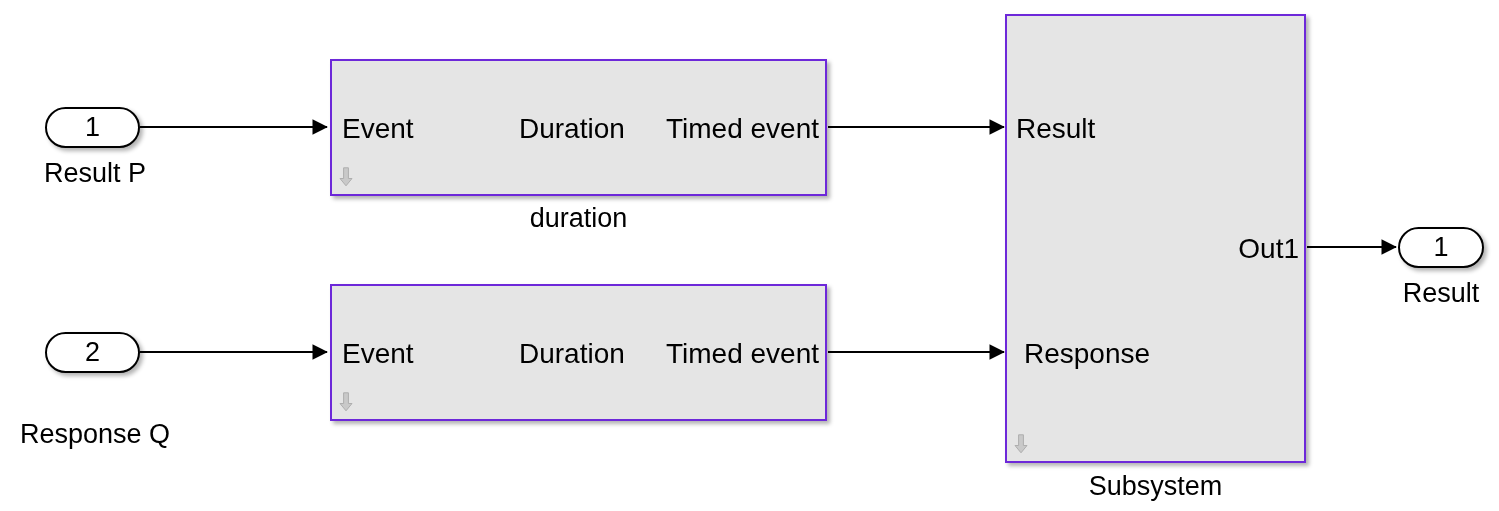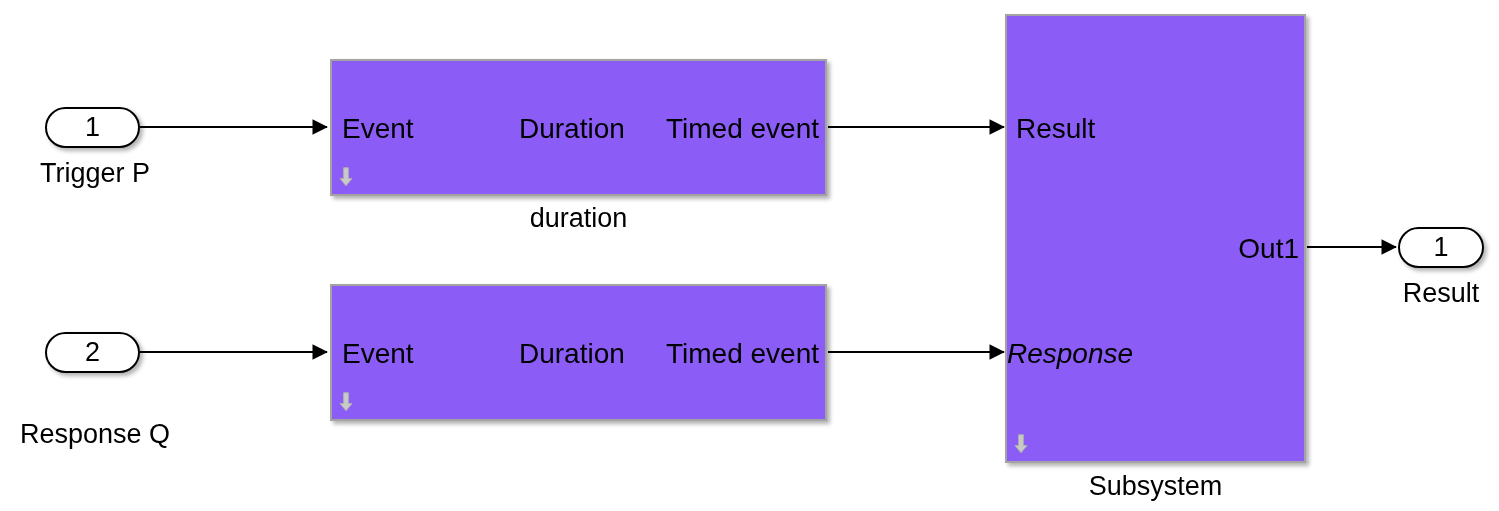--- a/index.html
+++ b/index.html
@@ -25,22 +25,22 @@
     top: 0;
     width: 1499px;
     height: 511px;
     pointer-events: none;
   }
 
   
   .blk {
     position: absolute;
     box-sizing: border-box;
-    background: #8b5cf6;
-    border: 2px solid #a3a3a3;
+    background: #e5e5e5;
+    border: 2px solid #6d28d9;
     box-shadow: 3px 3px 4px rgba(0,0,0,0.30);
   }
 
   
   .port-pill {
     position: absolute;
     box-sizing: border-box;
     background: #ffffff;
     border: 2.5px solid #000000;
     border-radius: 21px;
@@ -98,21 +98,21 @@
     <line x1="140" y1="352" x2="327" y2="352" stroke="#000000" stroke-width="2.2" marker-end="url(#arrowhead)"></line>
 
     <line x1="828" y1="352" x2="1004" y2="352" stroke="#000000" stroke-width="2.2" marker-end="url(#arrowhead)"></line>
 
     <line x1="1307" y1="247" x2="1396" y2="247" stroke="#000000" stroke-width="2.2" marker-end="url(#arrowhead)"></line>
   </svg>
 
   <div class="port-pill" style="left:45px; top:107px; width:95px; height:41px;">
     <span class="port-num">1</span>
   </div>
-  <div class="blk-caption" style="left:0px; top:160px; width:190px;">Trigger P</div>
+  <div class="blk-caption" style="left:0px; top:160px; width:190px;">Result P</div>
 
   <div class="port-pill" style="left:45px; top:332px; width:95px; height:41px;">
     <span class="port-num">2</span>
   </div>
   <div class="blk-caption" style="left:0px; top:385px; width:190px;margin-top:36px;">Response Q</div>
 
   <div class="blk" style="left:330px; top:59px; width:497px; height:137px;">
     <span class="port-label" style="left:10px; top:54px;">Event</span>
     <span class="port-label" style="left:187px; top:54px;">Duration</span>
     <span class="port-label" style="right:6px; top:54px;">Timed event</span>
@@ -126,21 +126,21 @@
     <span class="port-label" style="left:10px; top:54px;">Event</span>
     <span class="port-label" style="left:187px; top:54px;">Duration</span>
     <span class="port-label" style="right:6px; top:54px;">Timed event</span>
     <svg class="down-arrow-badge" style="left:7px; bottom:7px;" viewBox="0 0 14 20" xmlns="http://www.w3.org/2000/svg">
       <path d="M4.6,0.8 L9.4,0.8 L9.4,11.5 L13,11.5 L7,18.8 L1,11.5 L4.6,11.5 Z" fill="#c9c9c9" stroke="#aeaeae" stroke-width="1"></path>
     </svg>
   </div>
 
   <div class="blk" style="left:1005px; top:14px; width:301px; height:449px;">
     <span class="port-label" style="left:9px; top:99px;">Result</span>
-    <span class="port-label" style="left:0; top:324px;font-style:italic;">Response</span>
+    <span class="port-label" style="left:17px; top:324px;">Response</span>
     <span class="port-label" style="right:5px; top:219px;">Out1</span>
     <svg class="down-arrow-badge" style="left:7px; bottom:7px;" viewBox="0 0 14 20" xmlns="http://www.w3.org/2000/svg">
       <path d="M4.6,0.8 L9.4,0.8 L9.4,11.5 L13,11.5 L7,18.8 L1,11.5 L4.6,11.5 Z" fill="#c9c9c9" stroke="#aeaeae" stroke-width="1"></path>
     </svg>
   </div>
   <div class="blk-caption" style="left:1005px; top:473px; width:301px;">Subsystem</div>
 
   <div class="port-pill" style="left:1398px; top:227px; width:86px; height:41px;">
     <span class="port-num">1</span>
   </div>

